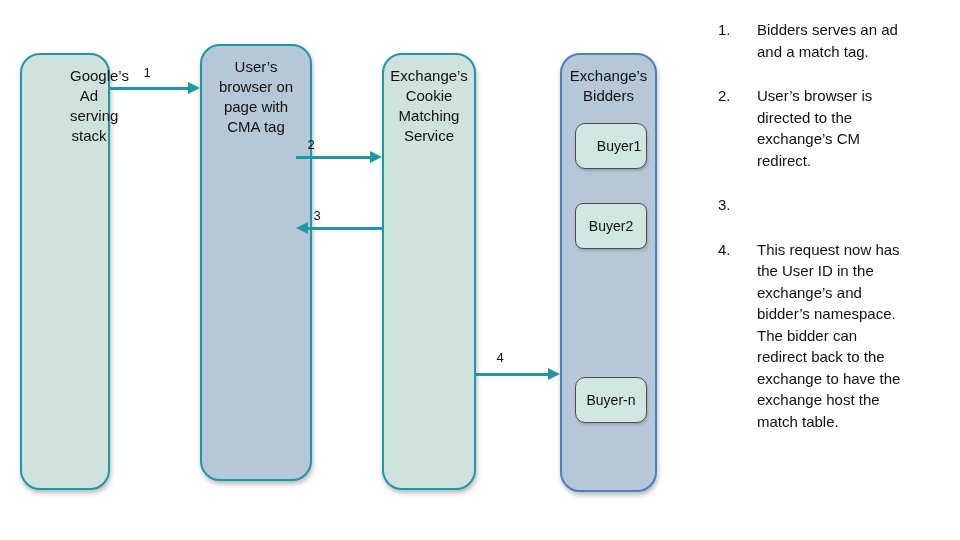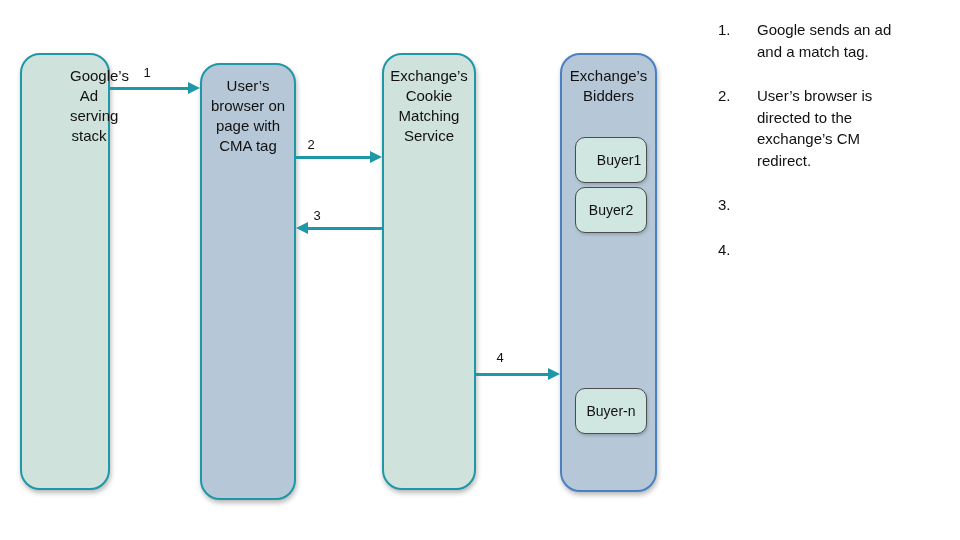--- a/index.html
+++ b/index.html
@@ -23,39 +23,39 @@
   .node-blue{background:#b6c8d8;}
   .node-blue-border{border-color:#4a80c1;}
   .node-label{
     margin-top:11px;
     text-align:center;
     font-size:15px;line-height:20px;
     white-space:pre-line;
     color:#111111;
   }
   .n1{left:20px;top:53px;width:90px;height:437px;padding-left:48px;}
-  .n2{left:200px;top:63px;width:96px;height:437px;}
+  .n2{left:200px;top:44px;width:112px;height:437px;}
   .n3{left:382px;top:53px;width:94px;height:437px;}
   .n4{left:560px;top:53px;width:97px;height:439px;}
 
   
   .buyer{
     position:absolute;left:13px;width:72px;height:46px;
     box-sizing:border-box;
     background:#cfe6e1;
     border:1.5px solid #4d4d4d;
     border-radius:10px;
     box-shadow:1px 2px 3px rgba(0,0,0,0.18);
     display:flex;align-items:center;justify-content:center;
     font-size:14px;color:#111111;
   }
-  .b1{top:82px;padding-left:16px;}
-  .b2{top:132px;}
+  .b1{top:68px;padding-left:16px;}
+  .b2{top:148px;border-radius:8px;}
   .b3{top:197px;}
-  .b4{top:333px;text-align:center;}
+  .b4{top:322px;text-align:center;}
 
   
   .arrow{position:absolute;height:13px;}
   .arrow .shaft{
     position:absolute;top:5px;height:3px;background:#1e97a6;
   }
   .arrow.right .shaft{left:0;right:10px;}
   .arrow.left  .shaft{left:10px;right:0;}
   .arrow .head{position:absolute;top:0;width:0;height:0;
     border-top:6.5px solid transparent;border-bottom:6.5px solid transparent;}
@@ -135,31 +135,40 @@
   </div>
 
   <div class="arrow-num l1">1</div>
   <div class="arrow-num l2">2</div>
   <div class="arrow-num l3">3</div>
   <div class="arrow-num l4">4</div>
 
   <div class="steps">
     <div class="step">
       <span class="step-num">1.</span>
-      <span class="step-text">Google sends an ad
+      <span class="step-text">Bidders serves an ad
 and a match tag.</span>
     </div>
     <div class="step">
       <span class="step-num">2.</span>
       <span class="step-text">User’s browser is
 directed to the
 exchange’s CM
 redirect.</span>
     </div>
     <div class="step">
       <span class="step-num">3.</span>
     </div>
     <div class="step">
       <span class="step-num">4.</span>
+      <span class="step-text">This request now has
+the User ID in the
+exchange’s and
+bidder’s namespace.
+The bidder can
+redirect back to the
+exchange to have the
+exchange host the
+match table.</span>
     </div>
   </div>
 
 </div>
 
 </body></html>

